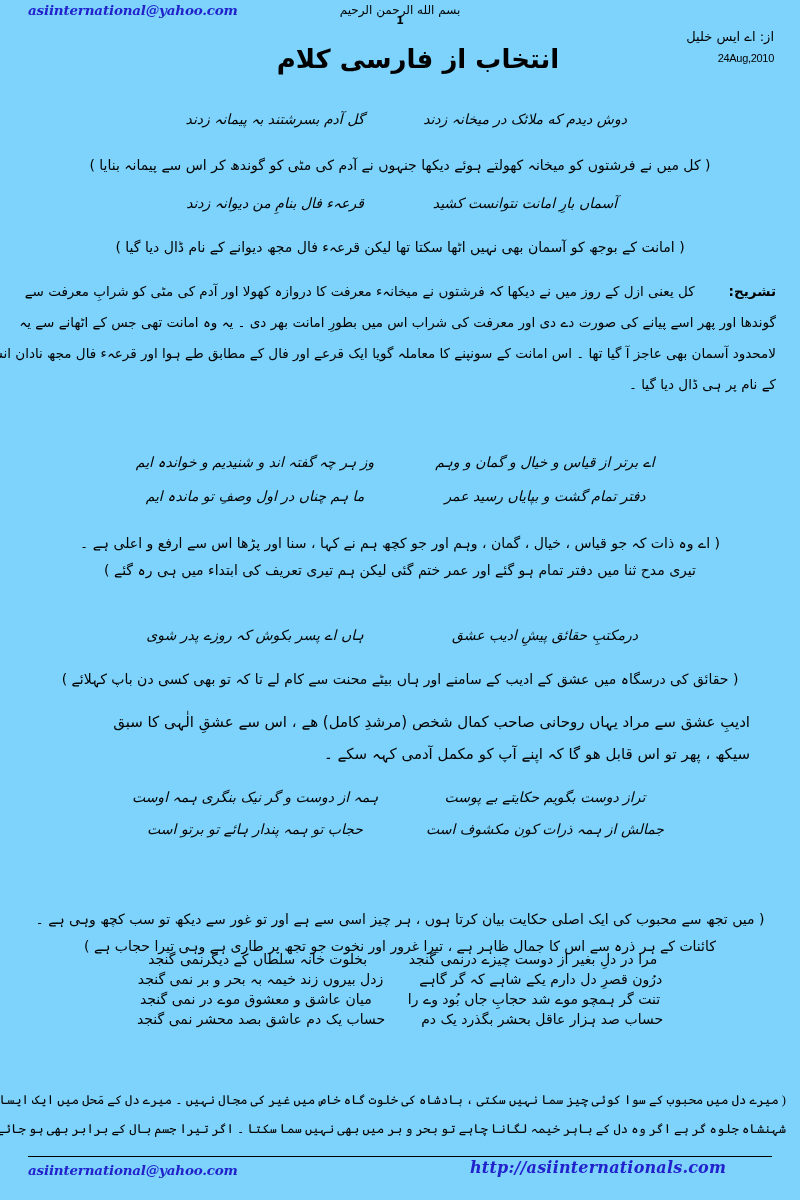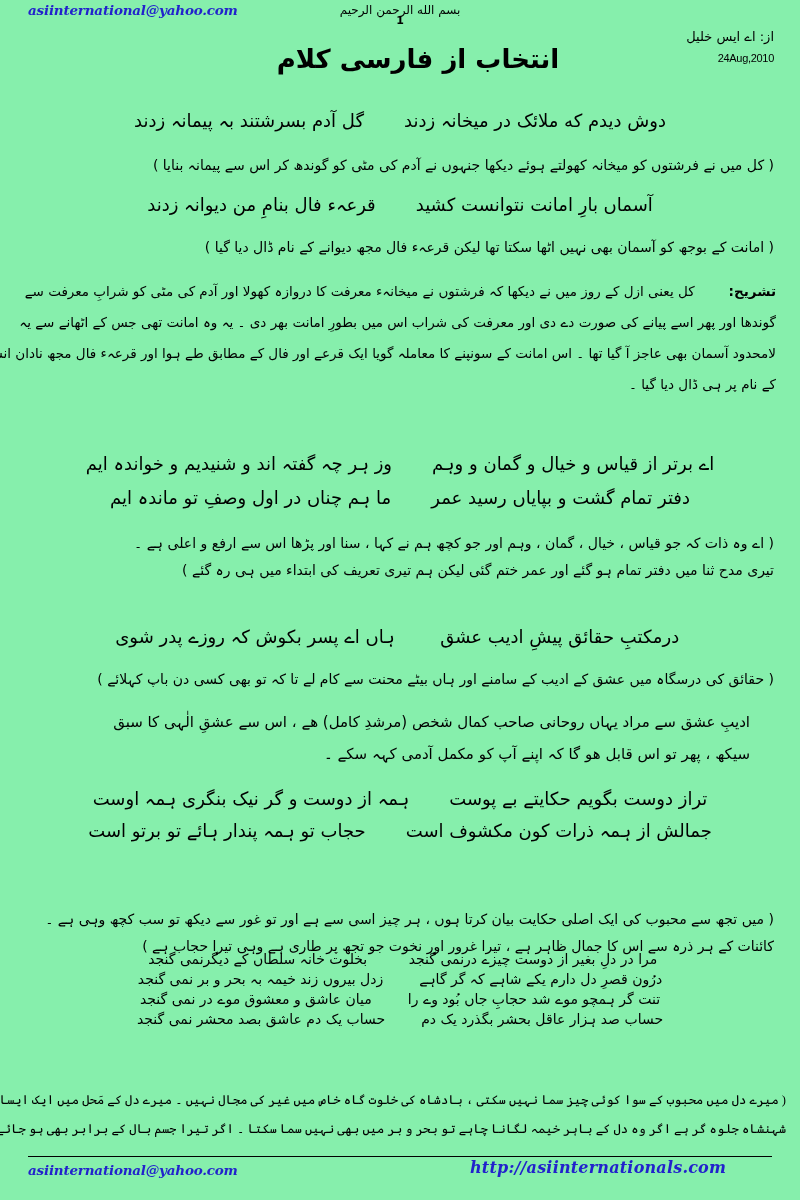--- a/index.html
+++ b/index.html
@@ -15,21 +15,21 @@
     overflow: hidden;
     font-family: "DejaVu Sans", sans-serif;
     color: #000000;
   }
 
   .page {
     position: absolute;
     inset: 0;
     width: 800px;
     height: 1200px;
-    background: #86efac;
+    background: #7dd3fc;
   }
 
   
   .ur {
     direction: rtl;
     unicode-bidi: isolate;
     font-family: "DejaVu Sans", sans-serif;
     color: #000;
     white-space: nowrap;
     line-height: 1.0;
@@ -110,35 +110,36 @@
   .couplet {
     display: flex;
     flex-direction: row;
     justify-content: center;
     align-items: baseline;
     gap: 40px;
     direction: rtl;
     margin-bottom: 4px;
   }
   .couplet .hemi {
-    font-size: 18px;
+    font-size: 14px;
     letter-spacing: -0.4px;
     white-space: nowrap;
     text-align: center;
     min-width: 210px;
+    font-style: italic;
   }
   .couplet.wide .hemi { min-width: 250px; }
 
   
   .trans {
     direction: rtl;
     font-size: 14px;
     letter-spacing: -0.3px;
     line-height: 1.95;
-    text-align: right;
+    text-align: center;
     padding: 0 16px;
   }
   .trans .tline { display: block; white-space: nowrap; }
 
   
   .commentary {
     direction: rtl;
     font-size: 13.5px;
     letter-spacing: -0.3px;
     line-height: 2.3;

